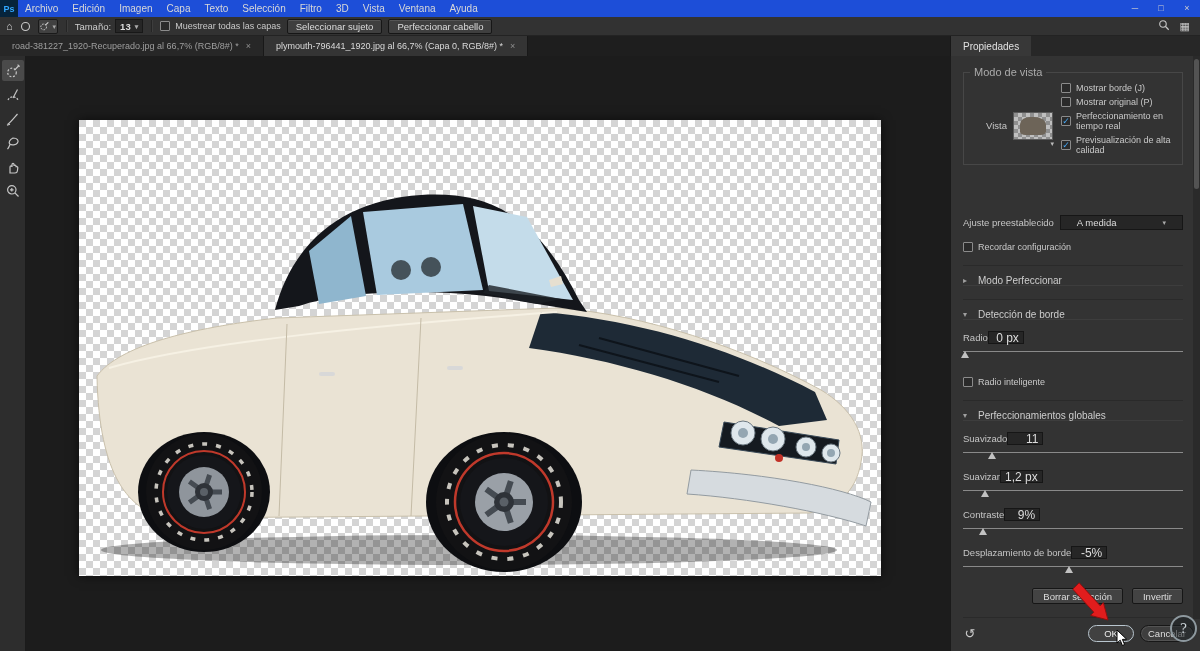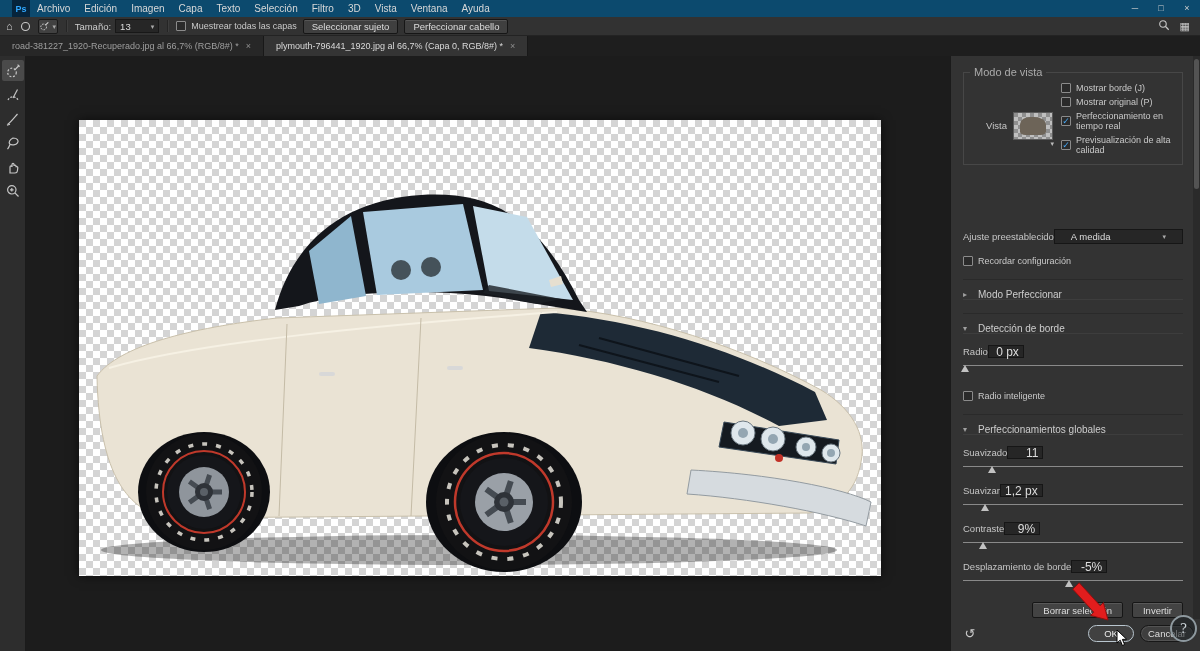--- a/index.html
+++ b/index.html
@@ -1,32 +1,32 @@
 <!DOCTYPE html>
 <html><head>
 <meta charset="utf-8">
 <style>
   * { margin:0; padding:0; box-sizing:border-box; }
   html,body { width:1200px; height:651px; }
   body { font-family:"Liberation Sans", sans-serif; background:#1e1e1e; color:#ccc; overflow:hidden; }
   .app { position:relative; width:1200px; height:651px; display:flex; flex-direction:column; }
 
   
-  .menubar { height:17px; background:#0c4a6e; display:flex; align-items:center; font-size:10px; color:#d8d8d8; flex:0 0 auto;padding-left:12px; }
+  .menubar { height:17px; background:#1d4ed8; display:flex; align-items:center; font-size:10px; color:#d8d8d8; flex:0 0 auto; }
   .ps-badge { width:18px; height:17px; background:#06243c; color:#31a8ff; font-size:9px; font-weight:bold; display:grid; place-items:center; }
   .menu-item { padding:0 7px; line-height:17px; cursor:default; }
   .win-controls { margin-left:auto; display:flex; align-items:center; }
   .win-btn { width:26px; text-align:center; font-size:9px; color:#cfcfcf; line-height:17px; }
 
   
   .optionsbar { height:19px; background:#323232; border-bottom:1px solid #232323; display:flex; align-items:center; padding:0 6px; gap:6px; font-size:9.5px; flex:0 0 auto; }
   .ob-icon { color:#c8c8c8; font-size:11px; line-height:1; display:grid; place-items:center; }
   .ob-tool-box { width:20px; height:15px; border:1px solid #1a1a1a; background:#414141; display:flex; align-items:center; justify-content:center; gap:2px; border-radius:2px; }
   .size-group { display:flex; align-items:center; gap:4px; }
-  .size-select { display:flex; align-items:center; background:#262626; border:1px solid #181818; height:14px; padding:0 4px; gap:20px; color:#ddd; }
+  .size-select { display:flex; align-items:center; background:#262626; border:1px solid #181818; height:14px; padding:0 4px; gap:4px; color:#ddd;font-weight:bold; }
   .caret { font-size:7px; color:#aaa; line-height:1; }
   .v-sep { width:1px; height:12px; background:#252525; box-shadow:1px 0 0 #3d3d3d; margin:0 2px; }
   .chk { width:10px; height:10px; border:1px solid #8b8b8b; background:#2a2a2a; border-radius:1px; display:grid; place-items:center; font-size:9px; line-height:1; color:#45a7f5; flex:0 0 auto; }
   .chk .mark { visibility:hidden; }
   .chk.checked .mark { visibility:visible; }
   .chk-label { color:#c9c9c9; }
   .opt-btn { border:1px solid #161616; background:#3f3f3f; box-shadow:inset 0 1px 0 #555; height:15px; padding:0 8px; border-radius:2px; color:#ddd; font-size:9.5px; display:flex; align-items:center; }
   .ob-right { margin-left:auto; display:flex; align-items:center; gap:10px; padding-right:4px; }
 
   
@@ -66,21 +66,21 @@
   .vm-body { display:flex; gap:8px; }
   .vm-left { display:flex; align-items:center; gap:6px; padding-top:16px; padding-left:16px; }
   .vm-label { font-size:9.5px; color:#c6c6c6; }
   .vista-thumb { width:40px; height:28px; border:1px solid #5a5a5a; position:relative;
       background:conic-gradient(#bfbfbf 25%, #8f8f8f 0 50%, #bfbfbf 0 75%, #8f8f8f 0); background-size:8px 8px; }
   .vista-thumb .vt-car { position:absolute; inset:4px 6px; background:#6d6458; border-radius:40% 45% 20% 20%; }
   .vista-caret { position:absolute; right:-2px; bottom:-9px; font-size:7px; color:#bbb; }
   .vm-opts { flex:1; display:flex; flex-direction:column; gap:4px; padding-top:3px; }
   .chk-row { display:flex; align-items:center; gap:5px; font-size:9px; color:#c9c9c9; }
 
-  .preset-row { display:flex; align-items:center; margin-top:64px; }
+  .preset-row { display:flex; align-items:center; gap:6px; margin-top:50px; }
   .preset-label { font-size:9.5px; color:#c6c6c6; white-space:nowrap; }
   .select { flex:1; height:15px; background:#262626; border:1px solid #161616; display:flex; align-items:center; justify-content:space-between; padding:0 16px; font-size:9.5px; color:#ddd; }
 
   .remember-row { margin-top:12px; }
 
   .section { border-top:1px solid #2a2a2a; box-shadow:0 -1px 0 #3d3d3d inset; margin-top:13px; padding-top:9px; display:flex; align-items:center; gap:7px; color:#cdcdcd; font-size:10px; }
   .section:first-of-type { border-top:none; }
   .chevron { font-size:8px; color:#9f9f9f; width:8px; display:inline-block; }
 
   .slider-group { margin-top:11px; }
@@ -175,20 +175,23 @@
   <div class="tabrow">
     <div class="doc-tabs">
       <div class="doc-tab">
         <span>road-381227_1920-Recuperado.jpg al 66,7% (RGB/8#) *</span>
         <span class="tab-close">×</span>
       </div>
       <div class="doc-tab active">
         <span>plymouth-796441_1920.jpg al 66,7% (Capa 0, RGB/8#) *</span>
         <span class="tab-close">×</span>
       </div>
+    </div>
+    <div class="panel-tabs">
+      <div class="panel-tab">Propiedades</div>
     </div>
   </div>
 
   <div class="main">
 
     <div class="toolbar">
       <div class="tool active">
         <svg width="16" height="16" viewBox="0 0 16 16">
             <circle cx="7" cy="9.5" r="4.3" stroke-dasharray="2 1.6"></circle>
             <path d="M9.5 7.2 L14 2.5"></path>

